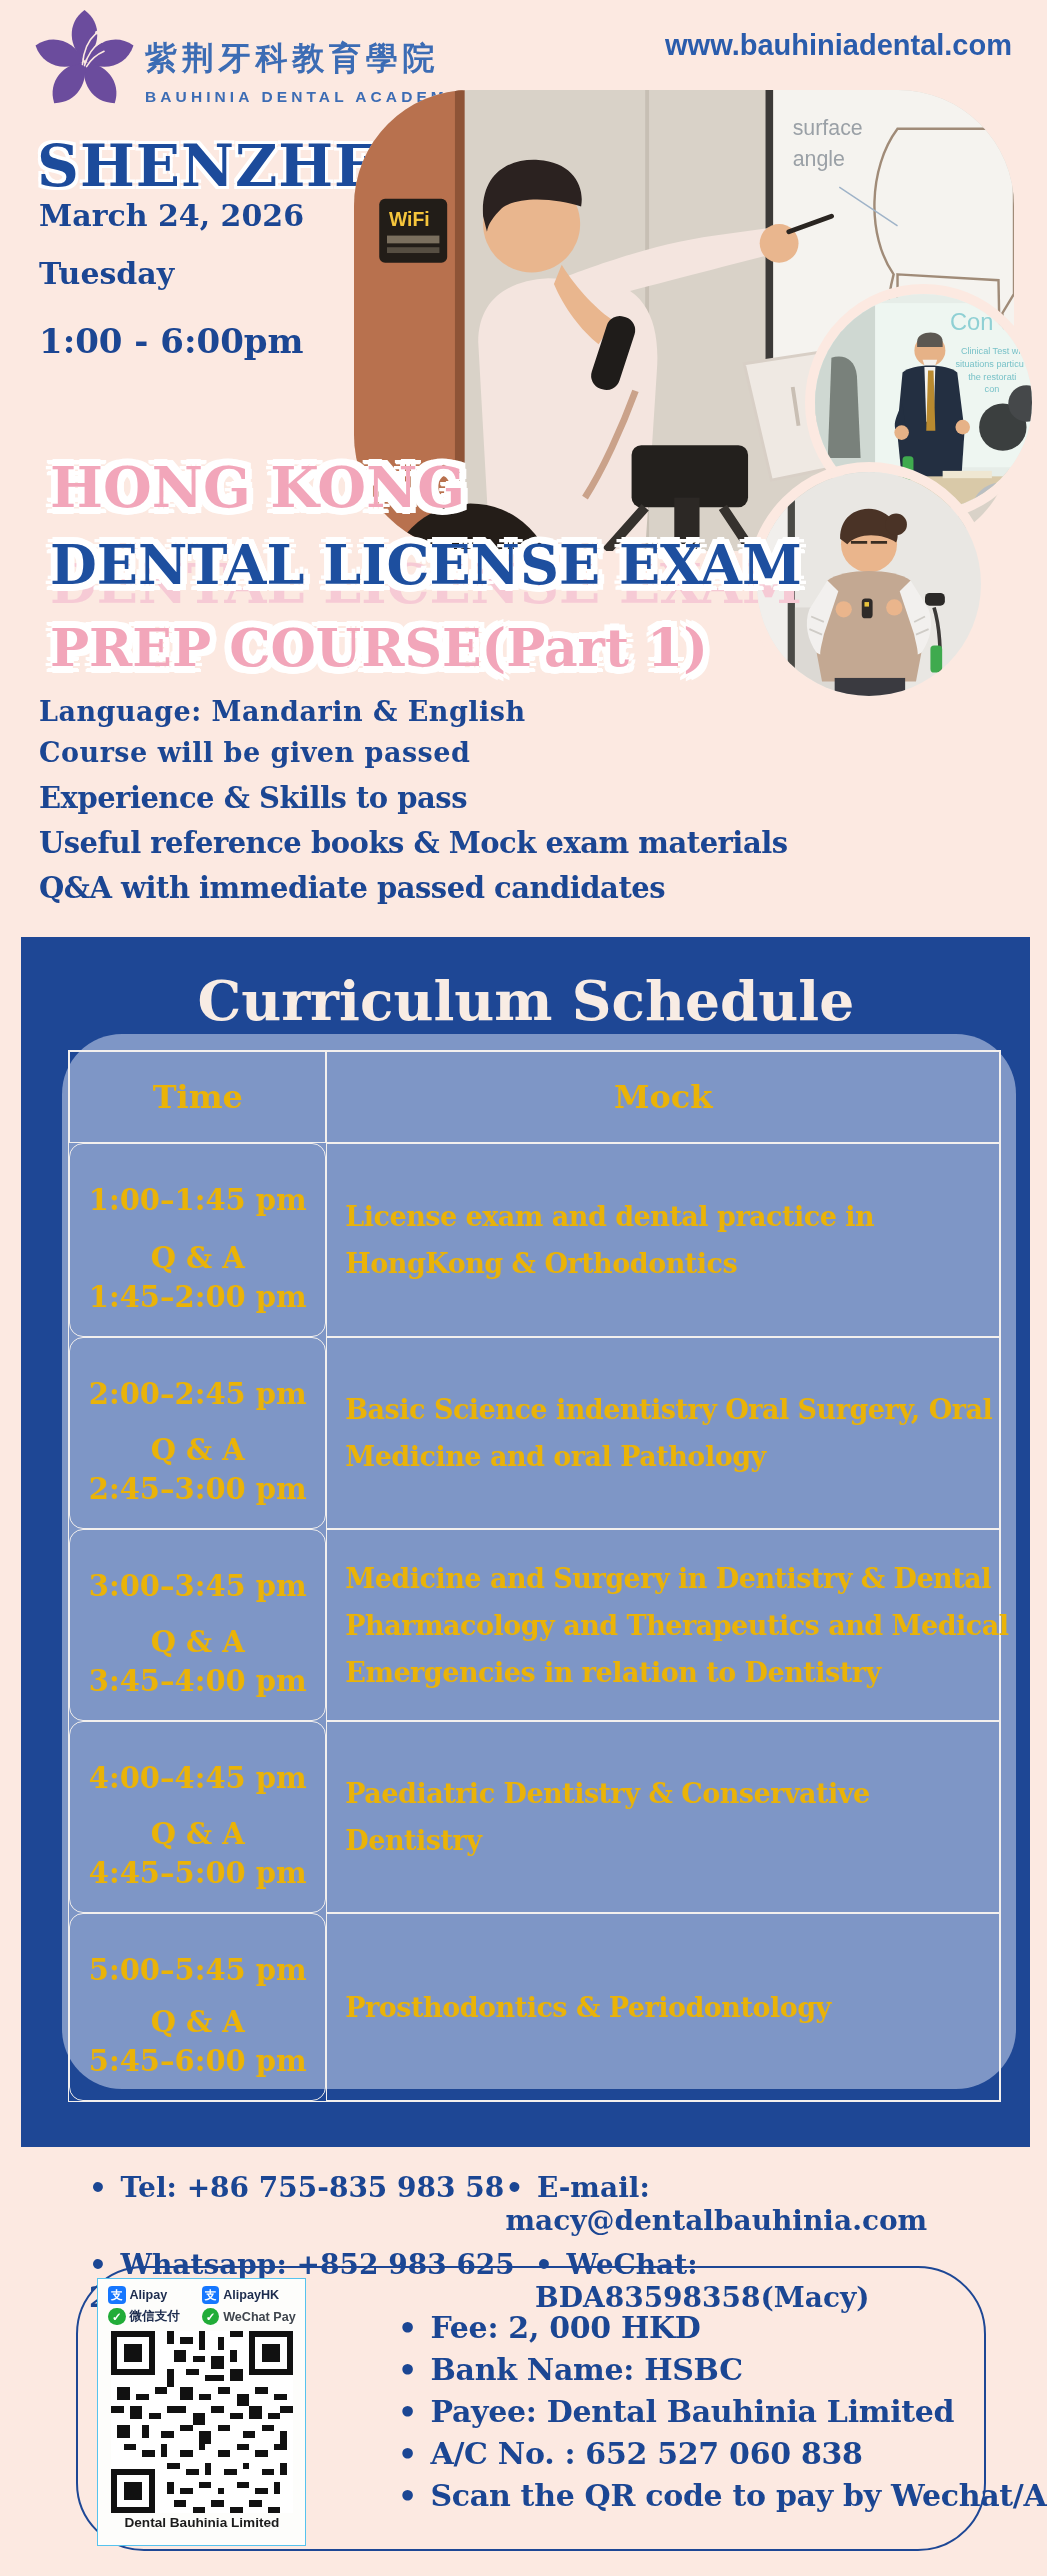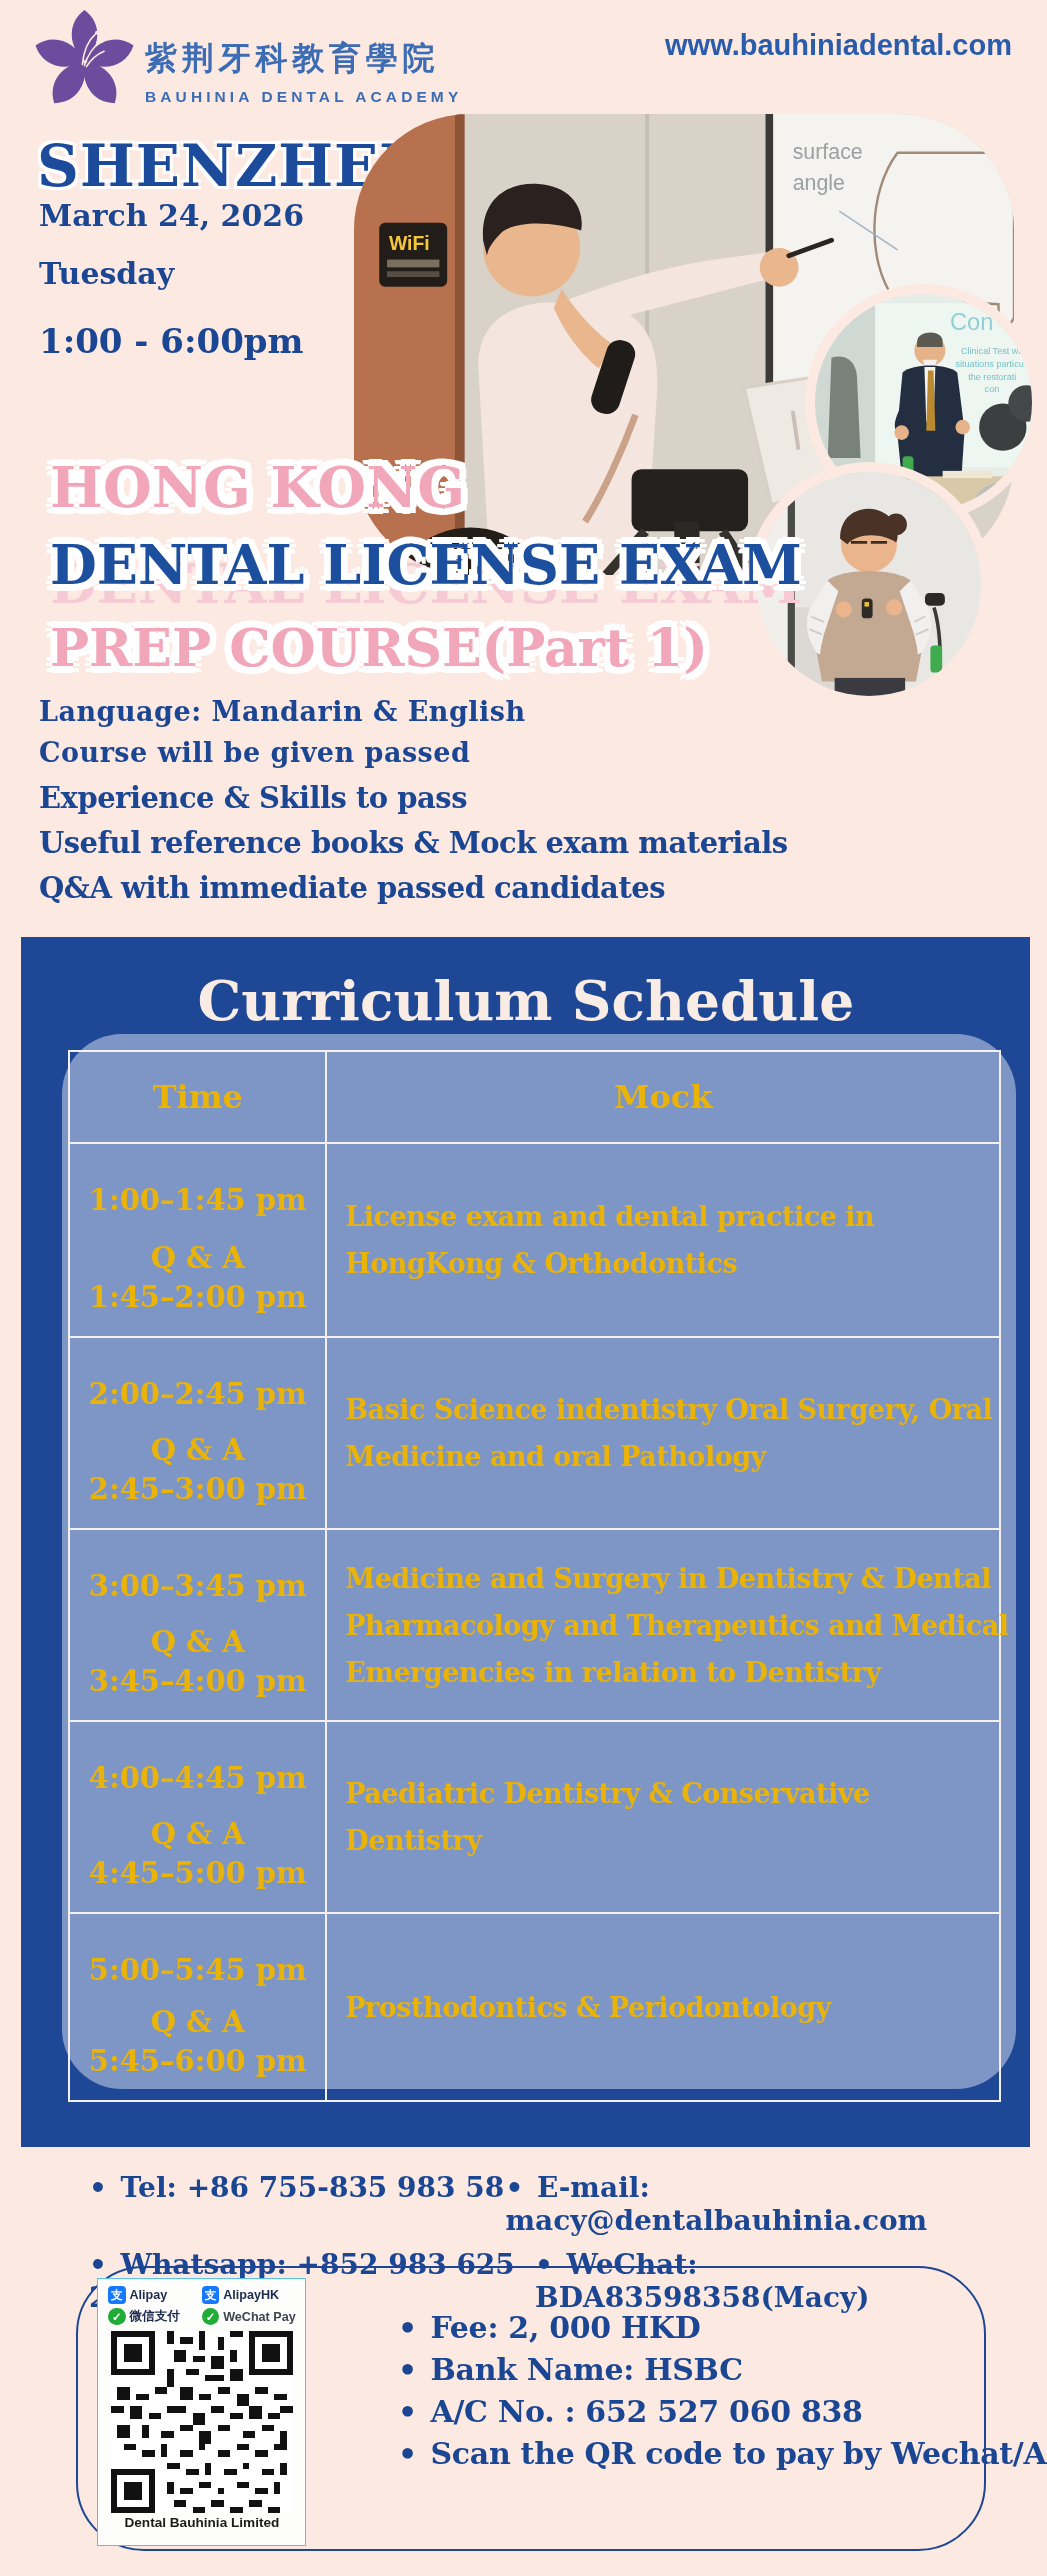--- a/index.html
+++ b/index.html
@@ -18,21 +18,21 @@
         font-size:29px;color:#2a5cac;}
 
   
   .city{left:37px;top:132px;font-size:58px;font-weight:900;color:#1c4b9b;letter-spacing:1px;
         text-shadow:-2.9px -2.9px 0 #fff,2.9px -2.9px 0 #fff,-2.9px 2.9px 0 #fff,2.9px 2.9px 0 #fff;}
   .edate{left:39px;top:198px;font-size:30px;font-weight:bold;color:#1b4693;}
   .eday{left:39px;top:256px;font-size:30px;font-weight:bold;color:#1b4693;}
   .etime{left:39px;top:321px;font-size:34px;font-weight:bold;color:#1b4693;}
 
   
-  .photo-main{left:354px;top:90px;width:660px;height:461px;border-radius:116px;overflow:hidden;margin-top:24px;}
+  .photo-main{left:354px;top:90px;width:660px;height:461px;border-radius:116px;overflow:hidden;}
   .photo-circle{border-radius:50%;overflow:hidden;border:10.7px solid #fce9e1;box-sizing:border-box;}
   .photo-suit{left:805px;top:284px;width:237px;height:237px;}
   .photo-woman{left:747px;top:462px;width:244px;height:244px;}
   .photo-main svg,.photo-circle svg{display:block;width:100%;height:100%;}
 
   
   .bigtitle{font-weight:900;letter-spacing:0;white-space:nowrap;}
   .outline-w{text-shadow:-4.8px -4.8px 0 #fff,4.8px -4.8px 0 #fff,-4.8px 4.8px 0 #fff,4.8px 4.8px 0 #fff,
              -6.8px 0 0 #fff,6.8px 0 0 #fff,0 -6.8px 0 #fff,0 6.8px 0 #fff,
              -5.8px 5.8px 0 #fff,5.8px 5.8px 0 #fff,-5.8px -5.8px 0 #fff,5.8px -5.8px 0 #fff;}
@@ -53,21 +53,21 @@
   .sched-title{left:0;top:31px;width:100%;text-align:center;font-size:55px;font-weight:900;
                color:#f8ece4;}
   .sched-panel{left:41px;top:97px;width:954px;height:1055px;background:#7e96c6;border-radius:60px;}
   .stable{left:47px;top:113px;width:931px;height:1050px;display:grid;
           grid-template-columns:257px 674px;grid-template-rows:92px 194px 192px 192px 192px 188px;
           border:1.9px solid #f3f0ee;box-sizing:content-box;}
   .cell{border:1.5px solid #f3f0ee;color:#eab308;display:flex;}
   .cell.head{align-items:center;justify-content:center;font-size:32px;font-weight:bold;}
   .cell.time{flex-direction:column;align-items:center;justify-content:space-between;
              padding:39px 5.8px 19.4px 5.8px;box-sizing:border-box;font-size:29px;font-weight:bold;
-             text-align:center;}
+             text-align:center;border-radius:14px;}
   .cell.time .qa-block{line-height:39px;}
   .cell.topic{align-items:center;padding-left:18px;box-sizing:border-box;font-size:27px;
               font-weight:bold;line-height:47px;letter-spacing:-0.5px;white-space:pre;}
 
   
   .contacts{left:89px;top:2171px;width:931px;font-size:28px;font-weight:bold;color:#1b4693;}
   .contacts .row{display:flex;margin-bottom:10.7px;}
   .contacts .c-left{width:466px;}
   .bullet::before{content:"•";margin-right:13.6px;}
 
@@ -428,19 +428,20 @@
             <rect x="19" y="28" width="2" height="1"></rect>
             <rect x="22" y="27" width="2" height="1"></rect>
             <rect x="25" y="28" width="2" height="1"></rect>
         </g>
       </svg>
       <div class="qrcap">Dental Bauhinia Limited</div>
     </div>
     <div class="abs paylist">
       <div class="bullet">Fee: 2, 000 HKD</div>
       <div class="bullet">Bank Name: HSBC</div>
+      <div class="bullet">Payee: Dental Bauhinia Limited</div>
       <div class="bullet">A/C No. : 652 527 060 838</div>
       <div class="bullet">Scan the QR code to pay by Wechat/Alipay.</div>
     </div>
   </div>
 
 </div>
 
 
 </body></html>

